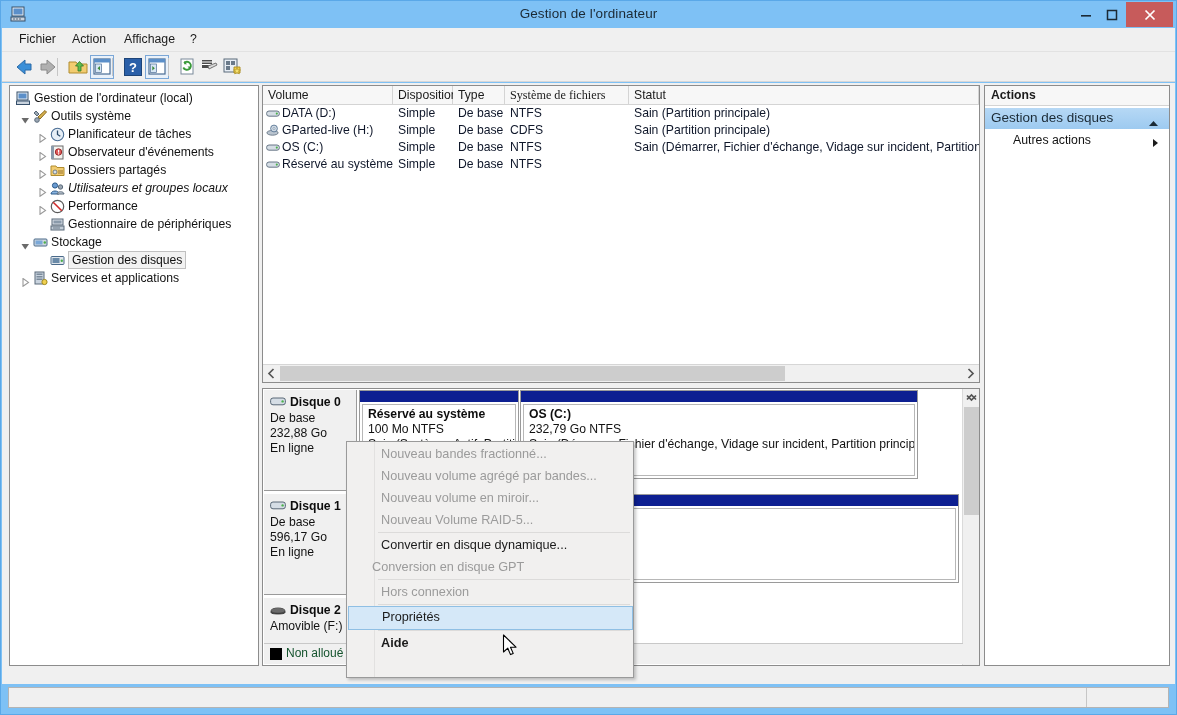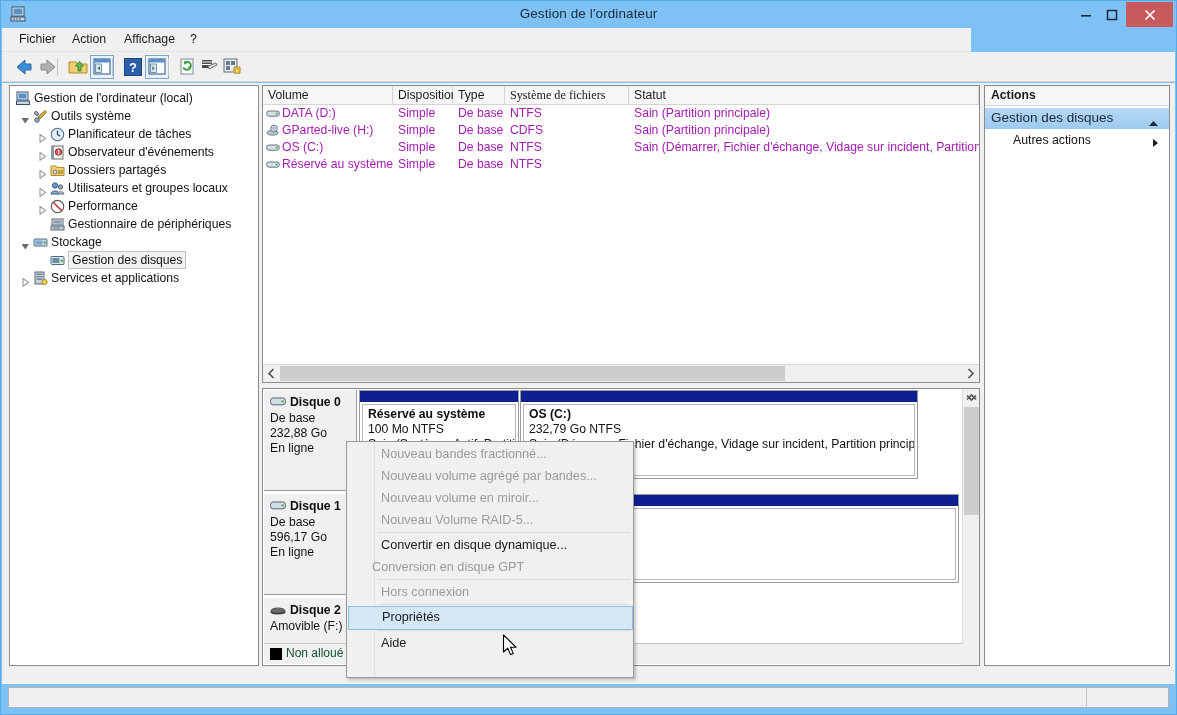--- a/index.html
+++ b/index.html
@@ -51,21 +51,21 @@
   #btn-close {
     left: 1125px; top: 1px;
     width: 47px; height: 25px;
     background: #c75b5b;
   }
   .wbtn svg { position: absolute; left: 50%; top: 50%; transform: translate(-50%,-50%); }
 
   
   #menubar {
     position: absolute; left: 1px; top: 27px;
-    width: 969px; height: 24px;
+    width: 1173px; height: 24px;
     background: #f0f0f0;
     border-bottom: 1px solid #e2e2e2;
     padding-left: 26px;
   }
   .menu-item {
     position: absolute; top: 3px;
     height: 18px;
     padding: 1px 7px 0 7px;
     font-size: 12.3px;
     color: #1b1b1b;
@@ -174,21 +174,21 @@
     position: relative;
     height: 17px;
     white-space: nowrap;
     cursor: default;
   }
   .vr-cell {
     position: absolute; top: 0;
     height: 17px;
     line-height: 17px;
     font-size: 12.2px;
-    color: #a21caf;
+    color: #0f172a;
     white-space: nowrap;
     overflow: hidden;
   }
   .vr-icon { position: absolute; left: 3px; top: 2px; width: 14px; height: 13px; }
 
   
   #vol-hscroll {
     position: absolute; left: 0; bottom: 0;
     width: 716px; height: 18px;
     background: #f0f0f0;
@@ -554,21 +554,21 @@
           <div class="tree-row">
             <span class="tw-expander" style="left: 28px;"><svg width="9" height="9" viewBox="0 0 9 9">
                 <path d="M2 0.5 L7.5 4.4 L2 8.3 Z" fill="none" stroke="#9a9a9a" stroke-width="1.1"></path>
               </svg></span>
             <span class="tw-icon" style="left: 40px;"><svg width="15" height="15" viewBox="0 0 15 15">
                 <circle cx="5" cy="4.5" r="2.6" fill="#6a9ad0" stroke="#2a5a8a"></circle>
                 <path d="M1 13 C1 9 9 9 9 13 Z" fill="#8ab4e0" stroke="#2a5a8a"></path>
                 <circle cx="10.5" cy="6" r="2.2" fill="#9aa6b2" stroke="#5a6a7a"></circle>
                 <path d="M7 13 C7 10 14 10 14 13 Z" fill="#c2ccd6" stroke="#5a6a7a"></path>
               </svg></span>
-            <span class="tw-label" style="left: 58px;">Utilisateurs et groupes locaux</span>
+            <span class="tw-label" style="left: 58px; font-style: italic;">Utilisateurs et groupes locaux</span>
           </div>
           <div class="tree-row">
             <span class="tw-expander" style="left: 28px;"><svg width="9" height="9" viewBox="0 0 9 9">
                 <path d="M2 0.5 L7.5 4.4 L2 8.3 Z" fill="none" stroke="#9a9a9a" stroke-width="1.1"></path>
               </svg></span>
             <span class="tw-icon" style="left: 40px;"><svg width="15" height="15" viewBox="0 0 15 15">
                 <circle cx="7.5" cy="7.5" r="6.2" fill="#ffffff" stroke="#5a5a5a" stroke-width="1.2"></circle>
                 <path d="M3.2 3.2 L11.8 11.8" stroke="#d02a2a" stroke-width="1.6"></path>
               </svg></span>
             <span class="tw-label" style="left: 58px;">Performance</span>
@@ -813,21 +813,21 @@
     <div id="ctx-gutter"></div>
     <div id="ctx-items">
         <div class="ctx-item disabled" style="top: 1px;">Nouveau bandes fractionné...</div>
         <div class="ctx-item disabled" style="top: 23px;">Nouveau volume agrégé par bandes...</div>
         <div class="ctx-item disabled" style="top: 45px;">Nouveau volume en miroir...</div>
         <div class="ctx-item disabled" style="top: 67px;">Nouveau Volume RAID-5...</div>
         <div class="ctx-item" style="top: 92px;">Convertir en disque dynamique...</div>
         <div class="ctx-item disabled" style="top: 114px; padding-left: 24px;">Conversion en disque GPT</div>
         <div class="ctx-item disabled" style="top: 139px;">Hors connexion</div>
         <div class="ctx-item highlighted" style="top: 164px;">Propriétés</div>
-        <div class="ctx-item" style="top: 190px;">Aide</div>
+        <div class="ctx-item" style="top: 190px; font-weight: bold;">Aide</div>
         <div class="ctx-sep" style="top: 90px;"></div>
         <div class="ctx-sep" style="top: 137px;"></div>
         <div class="ctx-sep" style="top: 162px;"></div>
         <div class="ctx-sep" style="top: 188px;"></div>
       </div>
   </div>
 
   <div id="cursor">
     <svg width="17" height="24" viewBox="0 0 17 24">
       <path d="M1.5 1 L1.5 18 L5.8 14.2 L8.5 20.6 L11.2 19.4 L8.5 13.2 L14 13.2 Z" fill="#ffffff" stroke="#000000" stroke-width="1.1" stroke-linejoin="round"></path>

